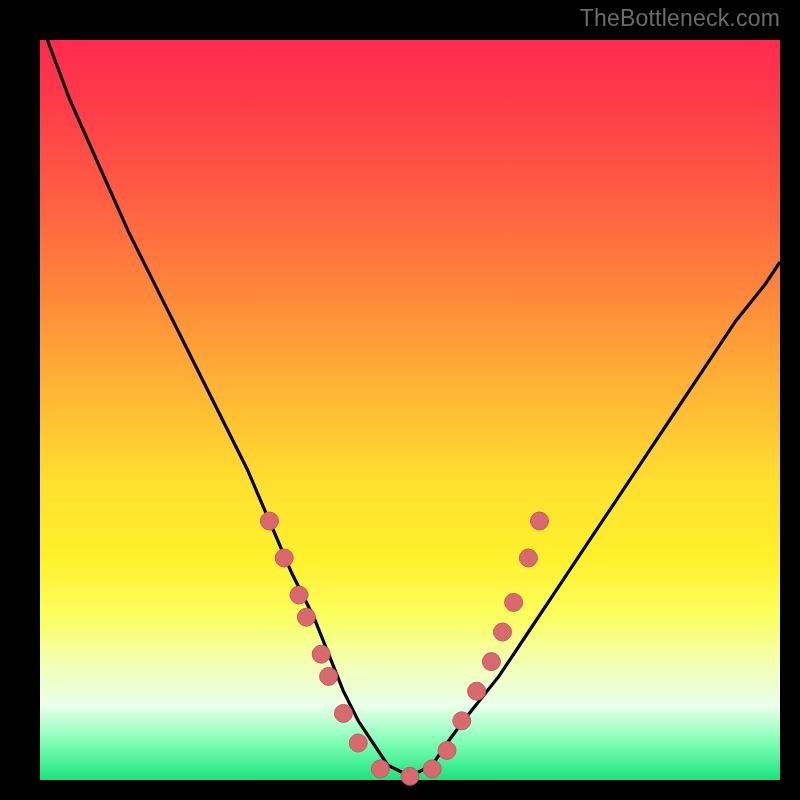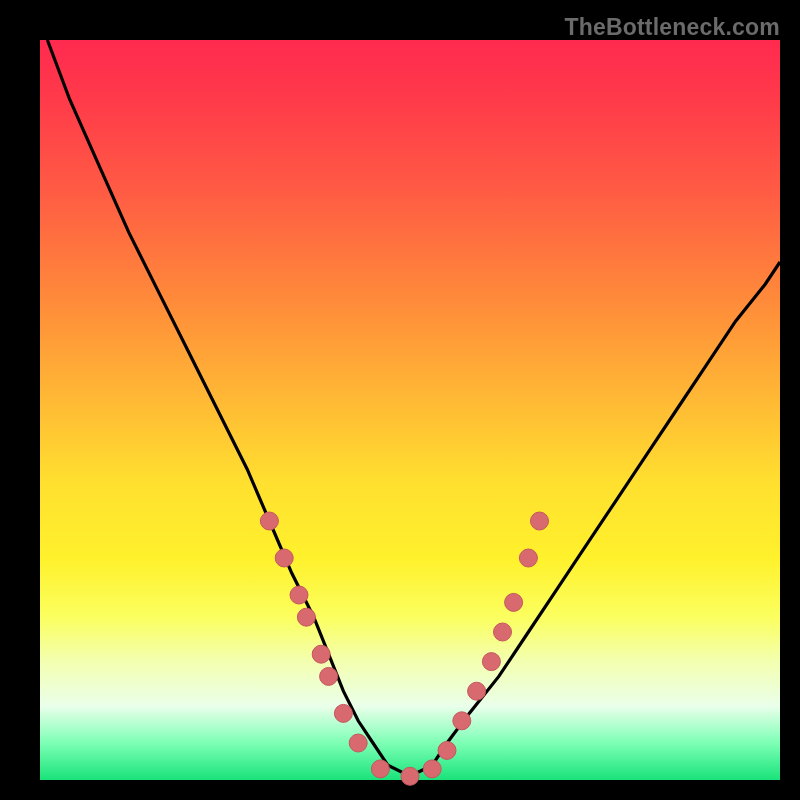--- a/index.html
+++ b/index.html
@@ -35,25 +35,25 @@
       #fff12c 70%,
       #fbff5f 78%,
       #f3ffb0 84%,
       #eaffea 90%,
       #7dffb5 95%,
       #19e37a 100%
     );
   }
   .watermark {
     position: absolute;
-    top: 14px;
+    top: 5px;
     right: 20px;
     color: #6b6b6b;
     font-size: 23px;
-    font-weight: 700;
+    font-weight: 400;
     letter-spacing: 0.2px;
   }
   svg.curve {
     position: absolute;
     left: 0;
     top: 0;
     width: 740px;
     height: 740px;
     overflow: visible;
   }

